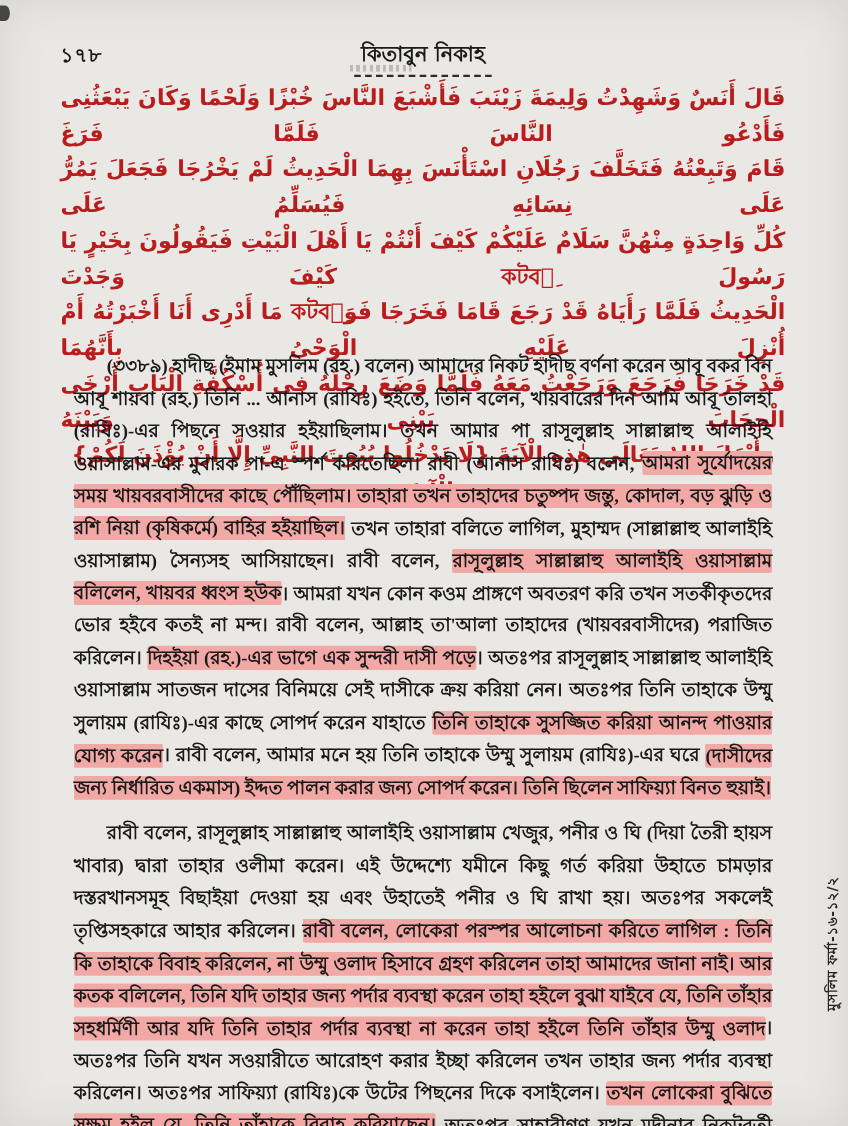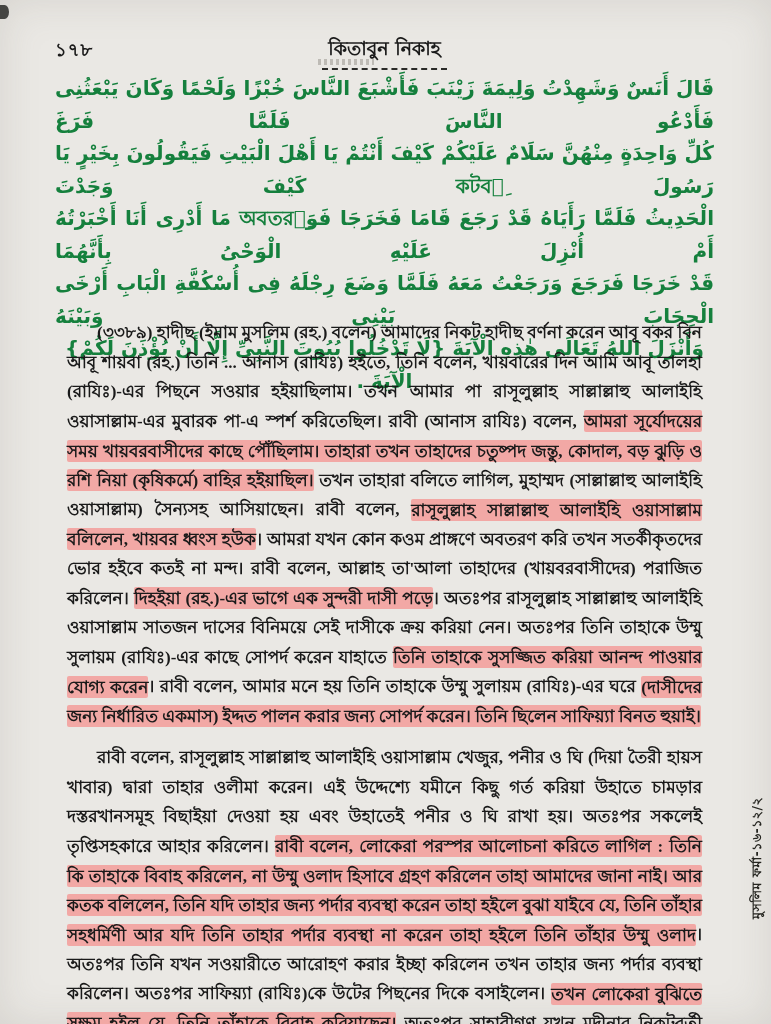--- a/index.html
+++ b/index.html
@@ -43,21 +43,21 @@
     border-bottom:2px dashed #2b2b29;
     padding:0 6px 2px 6px;
     text-align:center;
   }
   .arabic{
     position:absolute;top:72px;left:55px;right:57px;
     direction:rtl;
     font-family:"DejaVu Sans",sans-serif;
     font-weight:bold;
     font-size:20px;
-    color:#15803d;
+    color:#b91c1c;
   }
   .ar-line{
     line-height:32.5px;
     text-align:justify;
     text-align-last:justify;
     white-space:normal;
   }
   .ar-line.last{
     text-align:center;
     text-align-last:center;
@@ -105,22 +105,23 @@
 
   <div class="header">
     <div class="page-number">১৭৮</div>
     <div class="book-title">
       <span>কিতাবুন নিকাহ</span>
     </div>
   </div>
 
   <div class="arabic">
       <div class="ar-line">قَالَ أَنَسٌ وَشَهِدْتُ وَلِيمَةَ زَيْنَبَ فَأَشْبَعَ النَّاسَ خُبْزًا وَلَحْمًا وَكَانَ يَبْعَثُنِى فَأَدْعُو النَّاسَ فَلَمَّا فَرَغَ</div>
+      <div class="ar-line">قَامَ وَتَبِعْتُهُ فَتَخَلَّفَ رَجُلَانِ اسْتَأْنَسَ بِهِمَا الْحَدِيثُ لَمْ يَخْرُجَا فَجَعَلَ يَمُرُّ عَلَى نِسَائِهِ فَيُسَلِّمُ عَلَى</div>
       <div class="ar-line">كُلِّ وَاحِدَةٍ مِنْهُنَّ سَلَامٌ عَلَيْكُمْ كَيْفَ أَنْتُمْ يَا أَهْلَ الْبَيْتِ فَيَقُولُونَ بِخَيْرٍ يَا رَسُولَ কটবরِ كَيْفَ وَجَدْتَ</div>
-      <div class="ar-line">الْحَدِيثُ فَلَمَّا رَأَيَاهُ قَدْ رَجَعَ قَامَا فَخَرَجَا فَوَঅবতরণِ مَا أَدْرِى أَنَا أَخْبَرْتُهُ أَمْ أُنْزِلَ عَلَيْهِ الْوَحْىُ بِأَنَّهُمَا</div>
+      <div class="ar-line">الْحَدِيثُ فَلَمَّا رَأَيَاهُ قَدْ رَجَعَ قَامَا فَخَرَجَا فَوَকটবরِ مَا أَدْرِى أَنَا أَخْبَرْتُهُ أَمْ أُنْزِلَ عَلَيْهِ الْوَحْىُ بِأَنَّهُمَا</div>
       <div class="ar-line">قَدْ خَرَجَا فَرَجَعَ وَرَجَعْتُ مَعَهُ فَلَمَّا وَضَعَ رِجْلَهُ فِى أُسْكُفَّةِ الْبَابِ أَرْخَى الْحِجَابَ بَيْنِى وَبَيْنَهُ</div>
       <div class="ar-line last">وَأَنْزَلَ اللهُ تَعَالَى هٰذِهِ الْآيَةَ {لَا تَدْخُلُوا بُيُوتَ النَّبِىِّ إِلَّا أَنْ يُؤْذَنَ لَكُمْ} الْآيَةَ .</div>
     </div>
 
   <div class="body-text-block">
     <p class="para"><span>(৩৩৮৯) হাদীছ (ইমাম মুসলিম (রহ.) বলেন) আমাদের নিকট হাদীছ বর্ণনা করেন আবূ বকর বিন আবূ শায়বা (রহ.) তিনি ... আনাস (রাযিঃ) হইতে, তিনি বলেন, খায়বারের দিন আমি আবূ তালহা (রাযিঃ)-এর পিছনে সওয়ার হইয়াছিলাম। তখন আমার পা রাসূলুল্লাহ সাল্লাল্লাহু আলাইহি ওয়াসাল্লাম-এর মুবারক পা-এ স্পর্শ করিতেছিল। রাবী (আনাস রাযিঃ) বলেন, </span><span class="hl">আমরা সূর্যোদয়ের সময় খায়বরবাসীদের কাছে পৌঁছিলাম। তাহারা তখন তাহাদের চতুষ্পদ জন্তু, কোদাল, বড় ঝুড়ি ও রশি নিয়া (কৃষিকর্মে) বাহির হইয়াছিল।</span><span> তখন তাহারা বলিতে লাগিল, মুহাম্মদ (সাল্লাল্লাহু আলাইহি ওয়াসাল্লাম) সৈন্যসহ আসিয়াছেন। রাবী বলেন, </span><span class="hl">রাসূলুল্লাহ সাল্লাল্লাহু আলাইহি ওয়াসাল্লাম বলিলেন, খায়বর ধ্বংস হউক</span><span>। আমরা যখন কোন কওম প্রাঙ্গণে অবতরণ করি তখন সতর্কীকৃতদের ভোর হইবে কতই না মন্দ। রাবী বলেন, আল্লাহ তা'আলা তাহাদের (খায়বরবাসীদের) পরাজিত করিলেন। </span><span class="hl">দিহইয়া (রহ.)-এর ভাগে এক সুন্দরী দাসী পড়ে</span><span>। অতঃপর রাসূলুল্লাহ সাল্লাল্লাহু আলাইহি ওয়াসাল্লাম সাতজন দাসের বিনিময়ে সেই দাসীকে ক্রয় করিয়া নেন। অতঃপর তিনি তাহাকে উম্মু সুলায়ম (রাযিঃ)-এর কাছে সোপর্দ করেন যাহাতে </span><span class="hl">তিনি তাহাকে সুসজ্জিত করিয়া আনন্দ পাওয়ার যোগ্য করেন</span><span>। রাবী বলেন, আমার মনে হয় তিনি তাহাকে উম্মু সুলায়ম (রাযিঃ)-এর ঘরে </span><span class="hl">(দাসীদের জন্য নির্ধারিত একমাস) ইদ্দত পালন করার জন্য সোপর্দ করেন। তিনি ছিলেন সাফিয়্যা বিনত হুয়াই।</span></p>
     <p class="para"><span>রাবী বলেন, রাসূলুল্লাহ সাল্লাল্লাহু আলাইহি ওয়াসাল্লাম খেজুর, পনীর ও ঘি (দিয়া তৈরী হায়স খাবার) দ্বারা তাহার ওলীমা করেন। এই উদ্দেশ্যে যমীনে কিছু গর্ত করিয়া উহাতে চামড়ার দস্তরখানসমূহ বিছাইয়া দেওয়া হয় এবং উহাতেই পনীর ও ঘি রাখা হয়। অতঃপর সকলেই তৃপ্তিসহকারে আহার করিলেন। </span><span class="hl">রাবী বলেন, লোকেরা পরস্পর আলোচনা করিতে লাগিল : তিনি কি তাহাকে বিবাহ করিলেন, না উম্মু ওলাদ হিসাবে গ্রহণ করিলেন তাহা আমাদের জানা নাই। আর কতক বলিলেন, তিনি যদি তাহার জন্য পর্দার ব্যবস্থা করেন তাহা হইলে বুঝা যাইবে যে, তিনি তাঁহার সহধর্মিণী আর যদি তিনি তাহার পর্দার ব্যবস্থা না করেন তাহা হইলে তিনি তাঁহার উম্মু ওলাদ</span><span>। অতঃপর তিনি যখন সওয়ারীতে আরোহণ করার ইচ্ছা করিলেন তখন তাহার জন্য পর্দার ব্যবস্থা করিলেন। অতঃপর সাফিয়্যা (রাযিঃ)কে উটের পিছনের দিকে বসাইলেন। </span><span class="hl">তখন লোকেরা বুঝিতে সক্ষম হইল যে, তিনি তাঁহাকে বিবাহ করিয়াছেন।</span><span> অতঃপর সাহাবীগণ যখন মদীনার নিকটবর্তী হইলেন তখন রাসূলুল্লাহ সাল্লাল্লাহু আলাইহি ওয়াসাল্লাম দ্রুত চলিলেন এবং আমরাও দ্রুত চলিলাম। রাবী বলেন, তখন তাঁহার আসাজ </span><span class="hl">উষ্ট্রীটি হোঁচট প্রাপ্ত হইয়া যমীনে পতিত হয়।</span></p>
   </div>
 
   <div class="margin-note">মুসলিম ফর্মা-১৬-১২/২</div>

